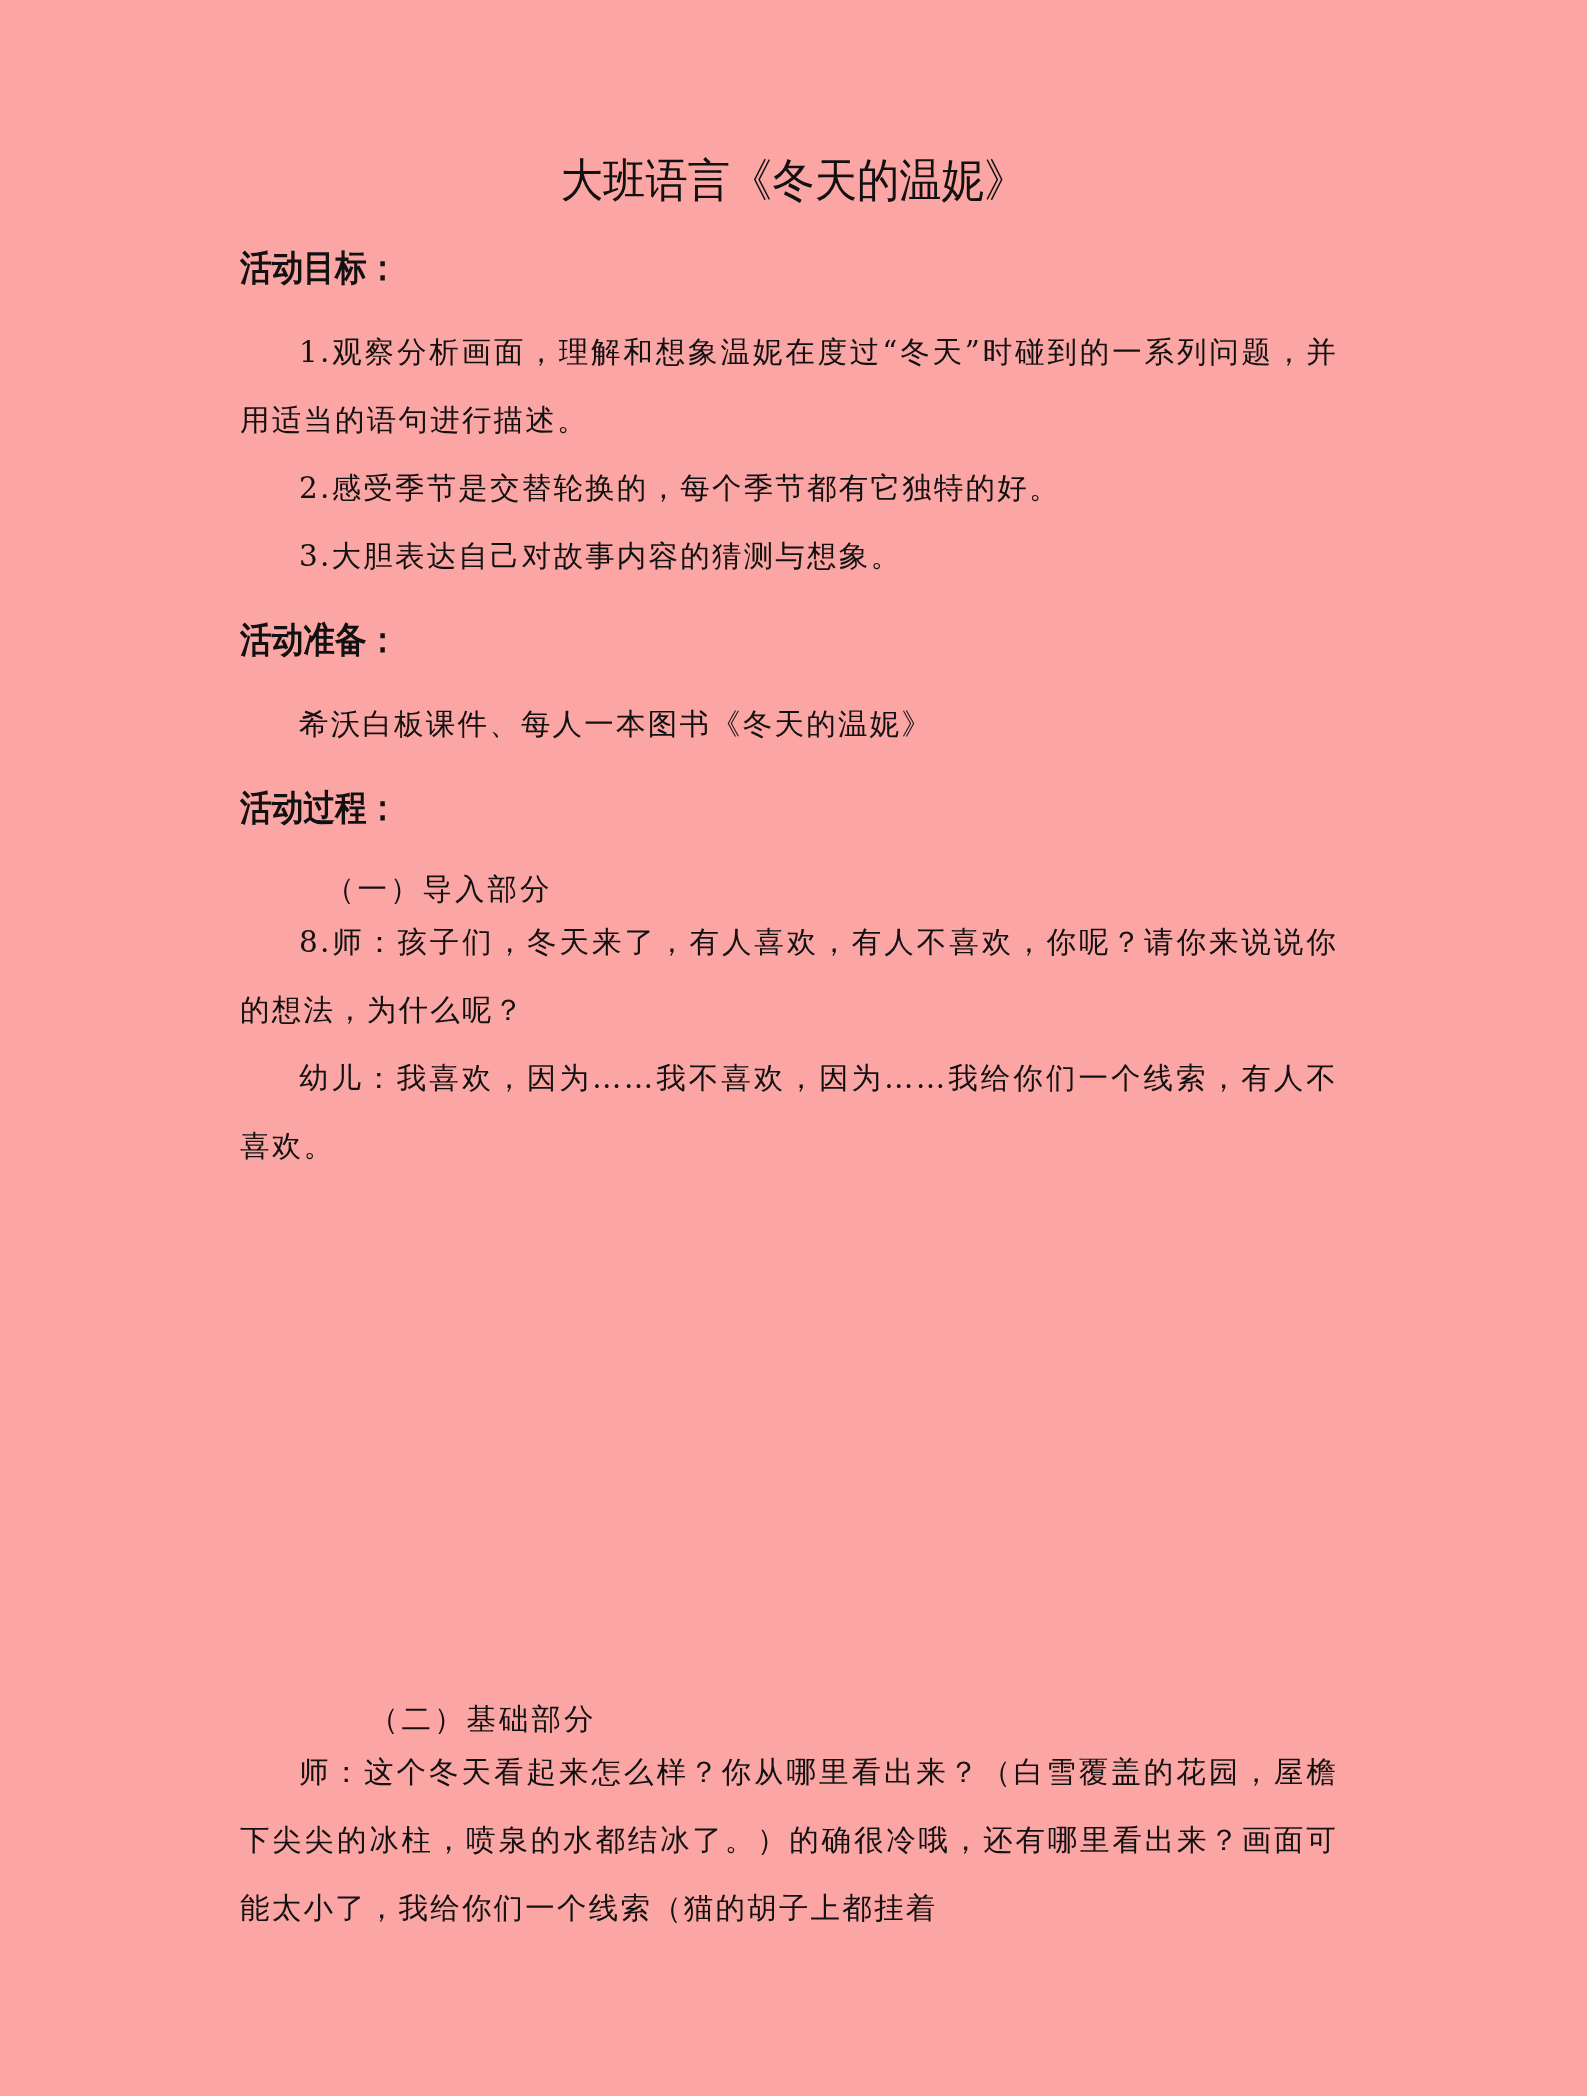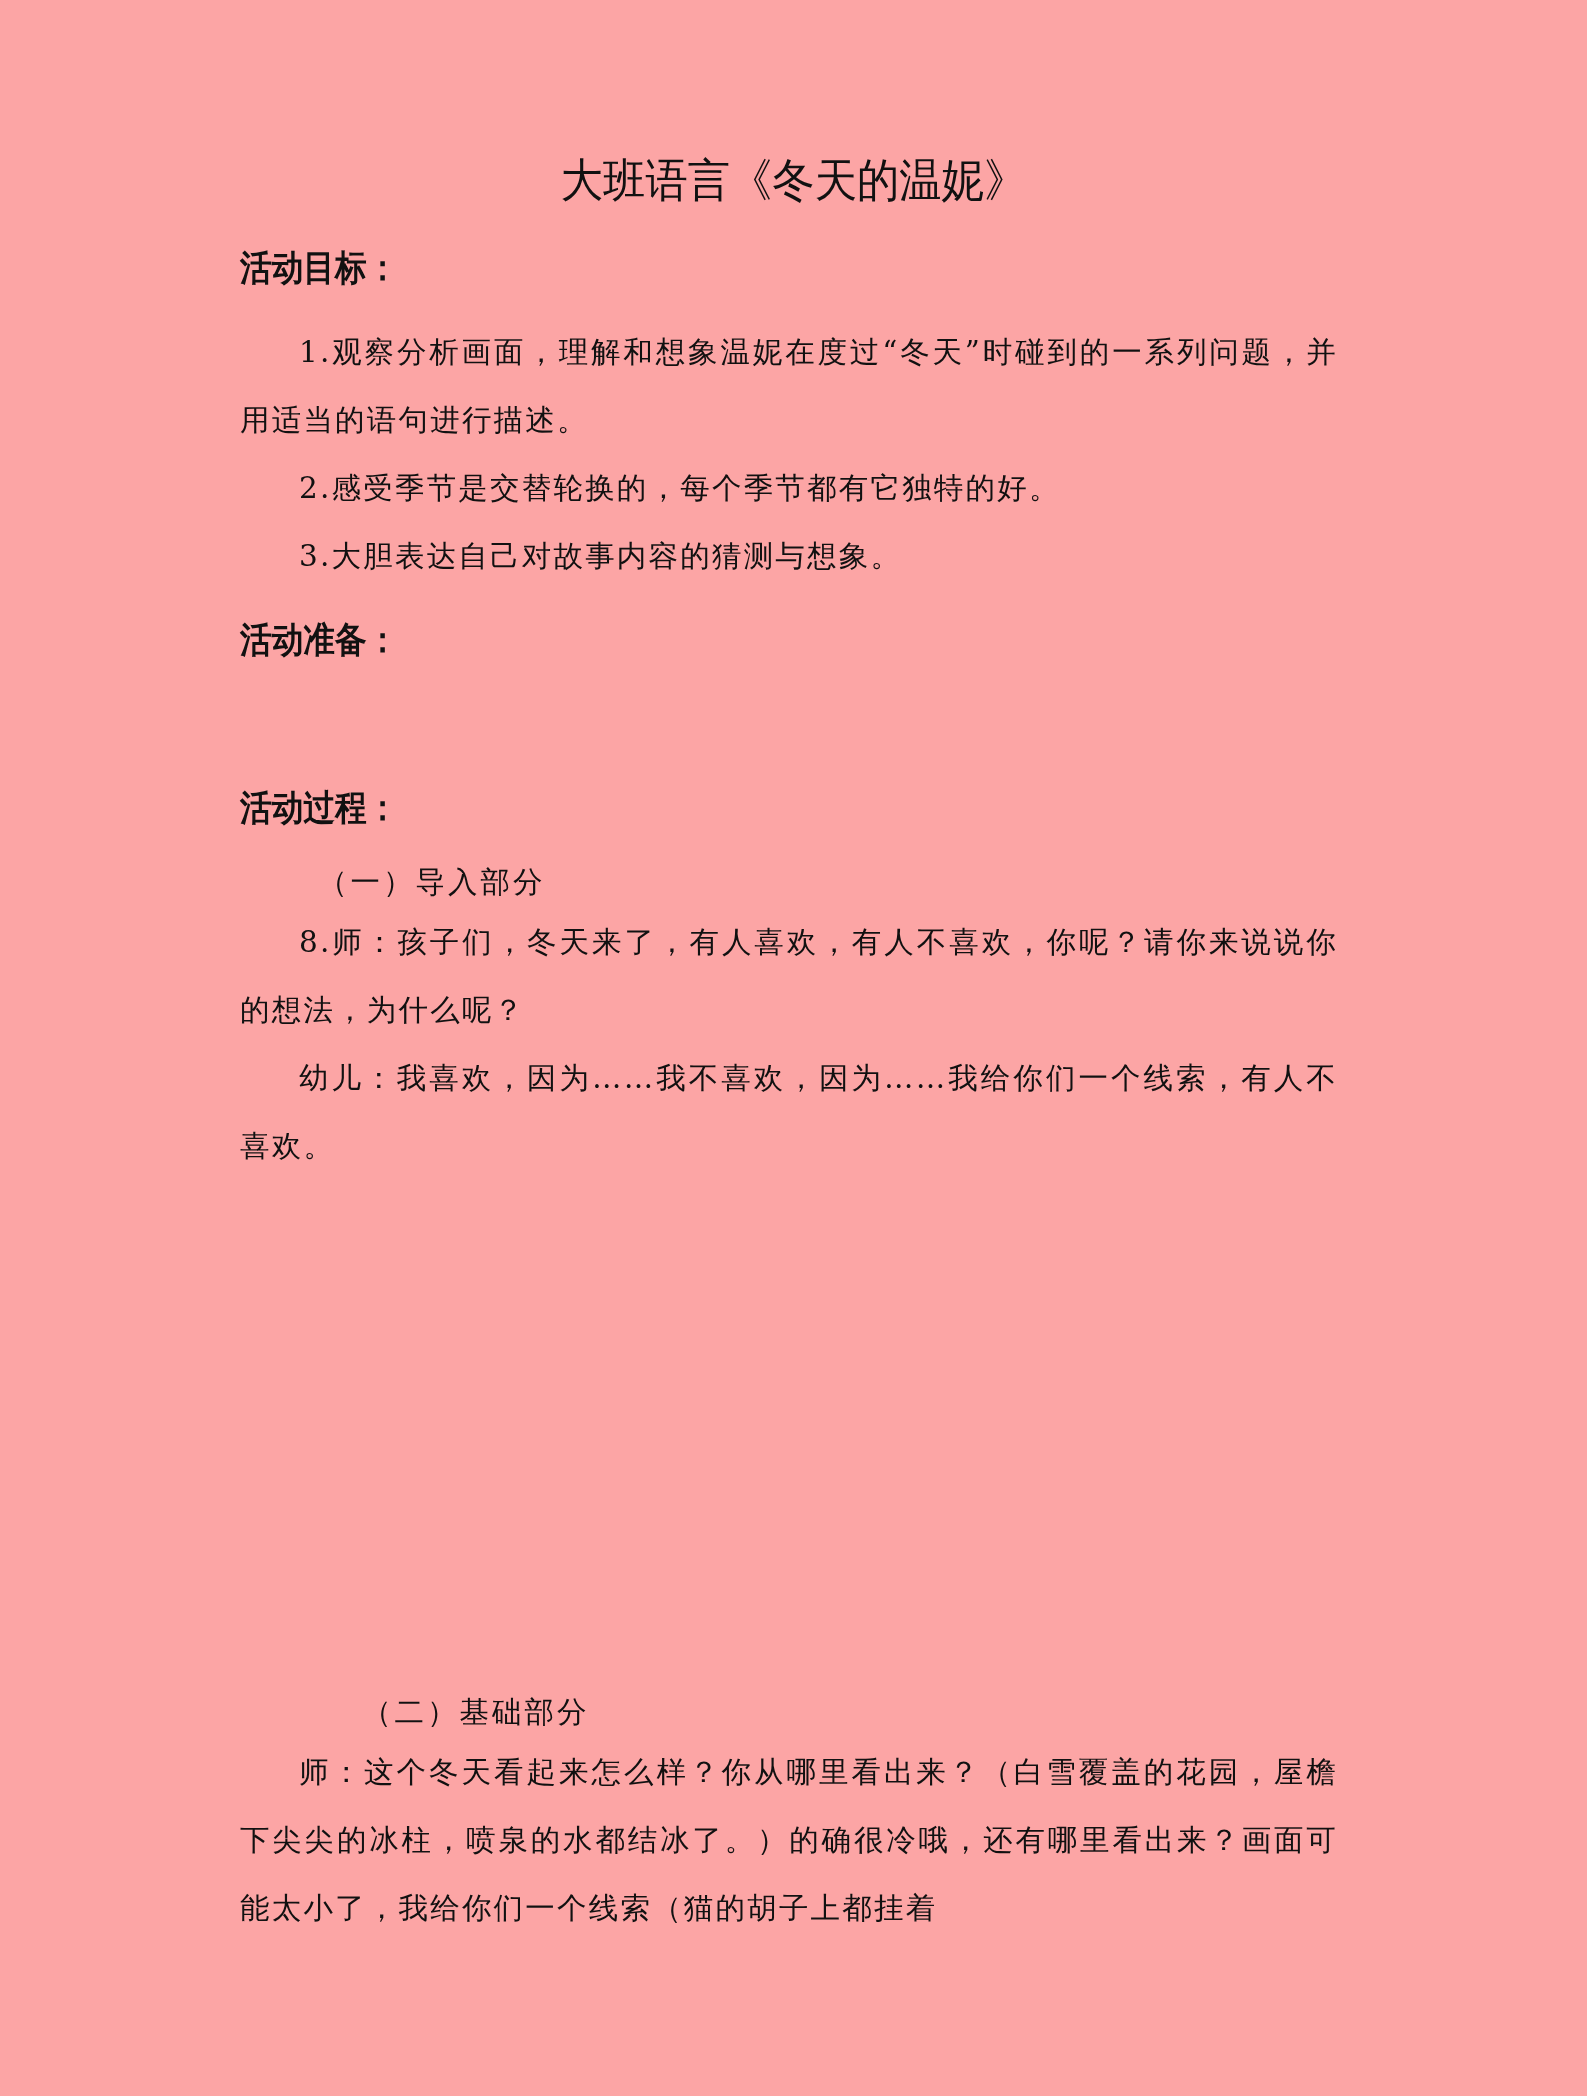--- a/index.html
+++ b/index.html
@@ -56,39 +56,40 @@
       line-height: 68px;
       margin: 0;
       text-indent: 2em;
       text-align: justify;
       letter-spacing: 2.2px;
     }
     .sub {
       position: absolute;
       font-size: 29.5px;
       line-height: 48px;
-      margin: 6px;
+      margin: 13px;
       letter-spacing: 3px;
     }
   </style>
 </head>
 <body>
 
 <div class="page">
 
   <h1 class="title">大班语言《冬天的温妮》</h1>
 
   <h2 class="heading" style="top:244px;">活动目标：</h2>
 
   <p class="para" style="top:318px;">1.观察分析画面，理解和想象温妮在度过“冬天”时碰到的一系列问题，并用适当的语句进行描述。</p>
   <p class="para" style="top:454px;">2.感受季节是交替轮换的，每个季节都有它独特的好。</p>
   <p class="para" style="top:522px;">3.大胆表达自己对故事内容的猜测与想象。</p>
 
   <h2 class="heading" style="top:616px;">活动准备：</h2>
 
+  <p class="para" style="top:690px;">希沃白板课件、每人一本图书《冬天的温妮》</p>
 
   <h2 class="heading" style="top:784px;">活动过程：</h2>
 
   <p class="sub" style="left:312px; top:852px;">（一）导入部分</p>
 
   <p class="para" style="top:908px;">8.师：孩子们，冬天来了，有人喜欢，有人不喜欢，你呢？请你来说说你的想法，为什么呢？</p>
   <p class="para" style="top:1044px;">幼儿：我喜欢，因为……我不喜欢，因为……我给你们一个线索，有人不喜欢。</p>
 
   <p class="sub" style="left:356px; top:1682px;">（二）基础部分</p>
 

